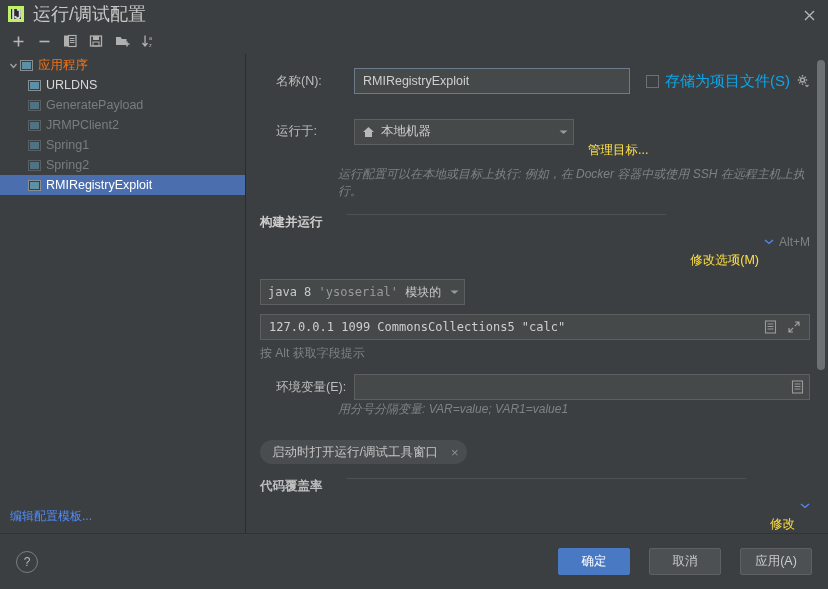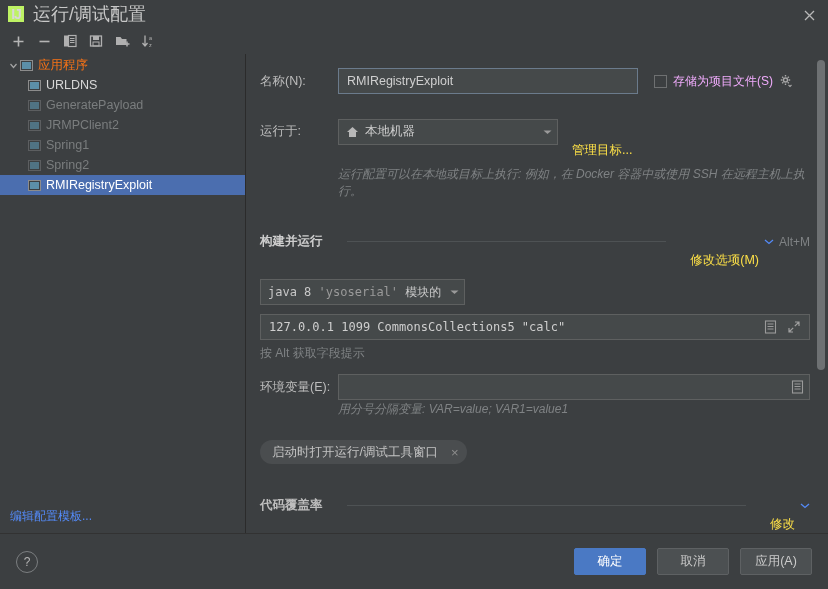--- a/index.html
+++ b/index.html
@@ -16,21 +16,21 @@
   
   .titlebar {
     height: 28px; min-height: 28px;
     background: #3c3f41;
     display: flex; align-items: center;
     padding: 0 6px 0 8px;
     position: relative;
   }
   .ij-logo {
     width: 16px; height: 16px;
-    border: 8px solid #bef264;
+    border: 3px solid #bef264;
     background: #2b2b2b;
     display: flex; align-items: center; justify-content: center;
     font-size: 14px; font-weight: bold; color: #d8d8d8;
     font-family: "Liberation Sans", sans-serif;
     letter-spacing: -1px;
     margin-right: 9px;
   }
   .title-text { font-size: 18px; color: #c8c8c8; }
   .close-btn {
     position: absolute; right: 10px; top: 6px;
@@ -101,21 +101,21 @@
   
   .content {
     flex: 1; min-width: 0;
     background: #3c3f41;
     position: relative;
     padding: 14px 18px 0 14px;
     overflow: hidden;
   }
 
   .row { display: flex; align-items: center; margin-bottom: 10px; }
-  .lbl { width: 78px; min-width: 78px; font-size: 12.5px; color: #bdbdbd; }
+  .lbl { width: 78px; min-width: 78px; font-size: 12.5px; color: #bdbdbd; margin-left: 16px; }
   .field {
     flex: 1;
     height: 26px;
     background: #45494a;
     border: 1px solid #5e6060;
     color: #cfcfcf;
     font-size: 12.5px;
     padding: 0 8px;
     display: flex; align-items: center;
     outline: none;
@@ -128,37 +128,37 @@
   }
 
   .cb-row { display: flex; align-items: center; gap: 6px; margin-left: 16px; }
   .checkbox {
     width: 13px; height: 13px;
     border: 1px solid #6e7071;
     background: #3c3f41;
     cursor: pointer;
     flex: none;
   }
-  .cb-label { font-size: 12px; color: #f0abfc; cursor: pointer; white-space: nowrap; }
+  .cb-label { font-size: 15px; color: #0ea5e9; cursor: pointer; white-space: nowrap; }
 
   .combo {
     width: 220px; height: 26px;
     background: #45494a; border: 1px solid #5e6060;
     display: flex; align-items: center;
     padding: 0 4px 0 7px; cursor: pointer;
     font-size: 12.5px; color: #cfcfcf; gap: 6px;
   }
   .combo .arrow { margin-left: auto; }
   .link { color: #fde047; font-size: 12.5px; cursor: pointer; margin-top: 38px; }
   .hint { color: #7f8284; font-size: 12px; }
   .hint-indent { padding-left: 78px; margin-top: -3px; margin-bottom: 12px; font-style: italic; }
 
   
   .section {
-    display: flex; align-items: center; gap: 24px;
+    display: flex; align-items: flex-start; gap: 24px;
     margin-top: 14px; margin-bottom: 10px;
   }
   .section-title { font-size: 12.5px; color: #cdcdcd; font-weight: bold; white-space: nowrap; }
   .section-title.normal { font-weight: bold; color: #bdbdbd; }
   .section-line { flex: 1; height: 1px; background: #4e5254; }
   .section-right { display: flex; align-items: center; gap: 5px; white-space: nowrap; }
   .shortcut { color: #7f8284; font-size: 12px; }
 
   .mono {
     font-family: "DejaVu Sans Mono", "Liberation Mono", monospace;
@@ -225,21 +225,21 @@
     display: flex; align-items: center;
     padding: 0 16px;
     position: relative;
   }
   .help-btn {
     width: 22px; height: 22px; border-radius: 50%;
     border: 1px solid #7b7e80; color: #b4b4b4;
     display: flex; align-items: center; justify-content: center;
     font-size: 12px; cursor: pointer;
   }
-  .btns { margin-left: auto; display: flex; gap: 11px; }
+  .btns { margin-left: auto; display: flex; gap: 19px; }
   .btn {
     min-width: 72px; height: 27px;
     background: #4c5052; border: 1px solid #5e6163;
     color: #cccccc; font-size: 12.5px;
     display: flex; align-items: center; justify-content: center;
     cursor: pointer; border-radius: 2px; padding: 0 12px;
   }
   .btn.primary { background: #4a79c4; border-color: #4a79c4; color: #ffffff; }
   svg { display: block; }
 </style>

